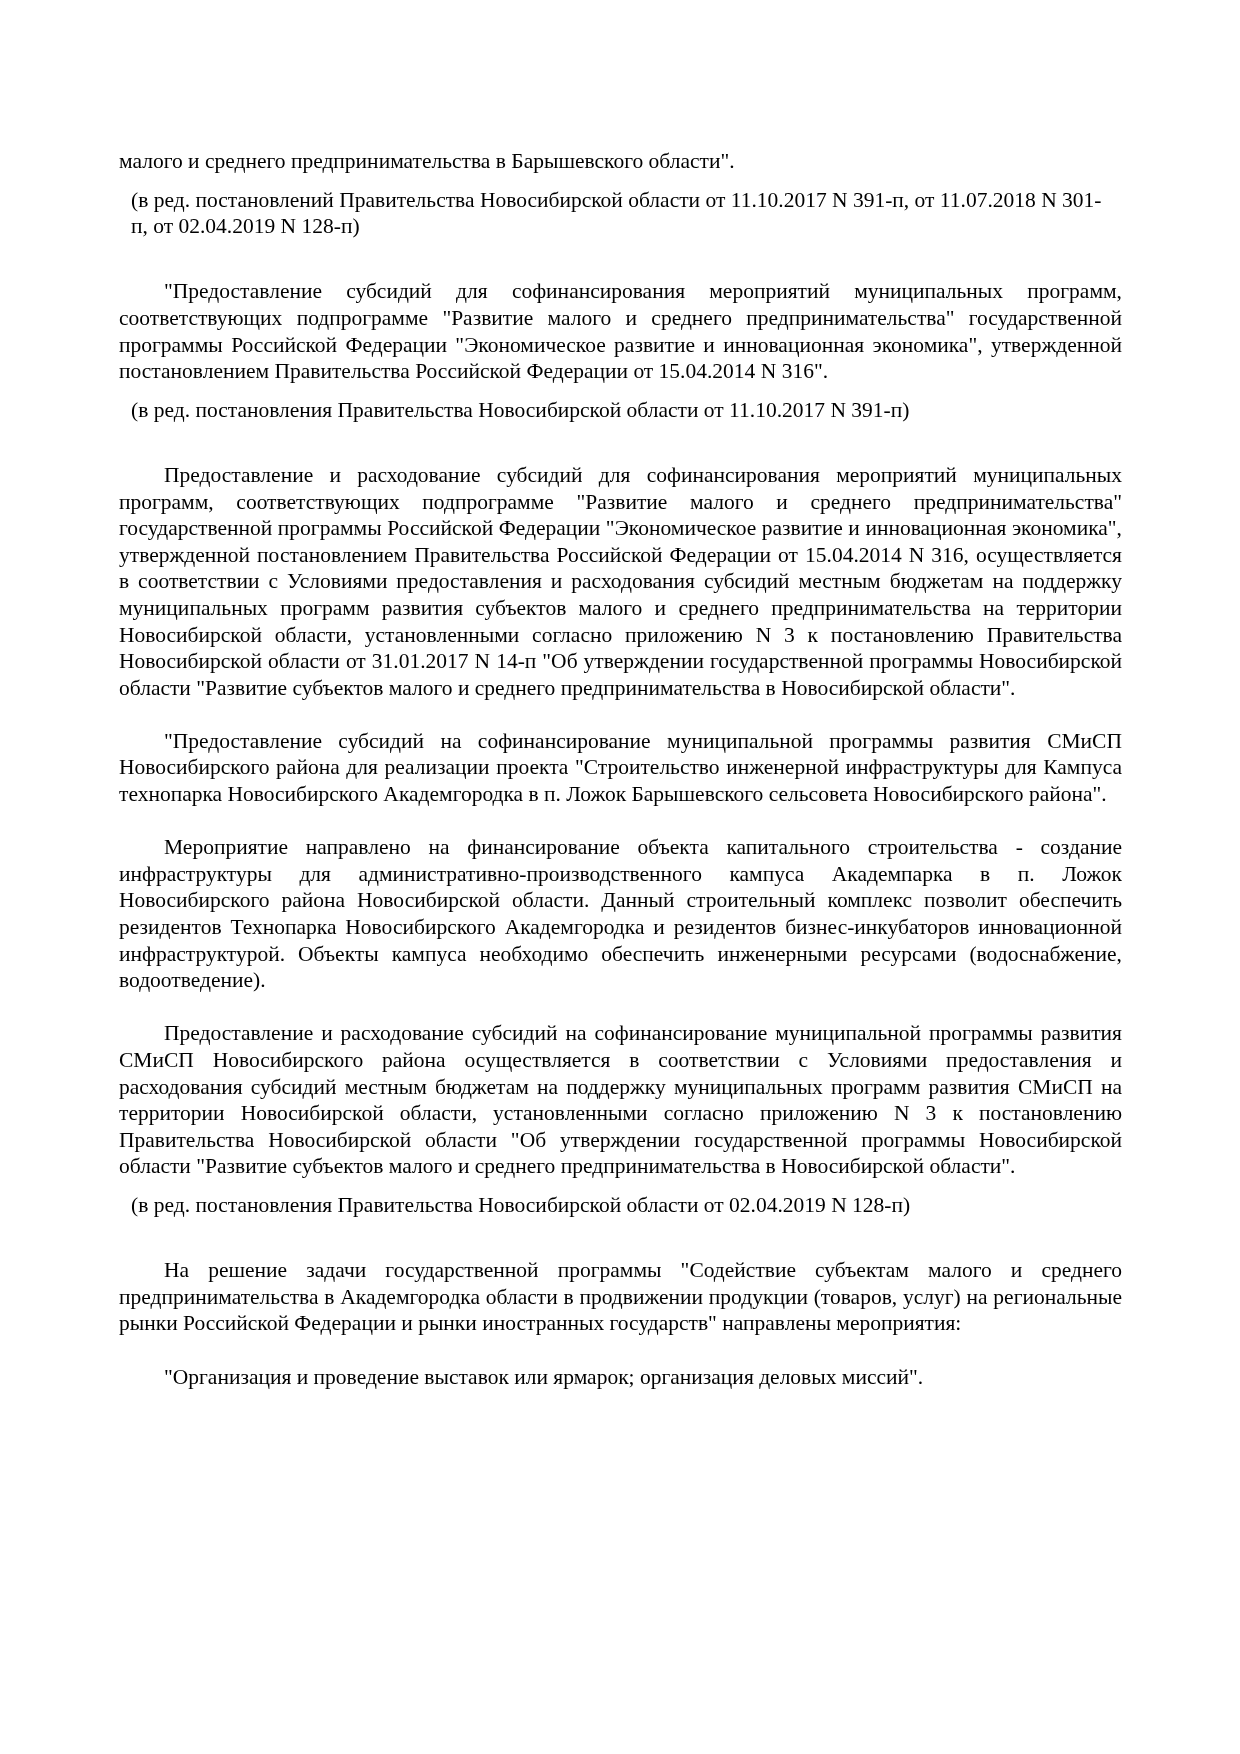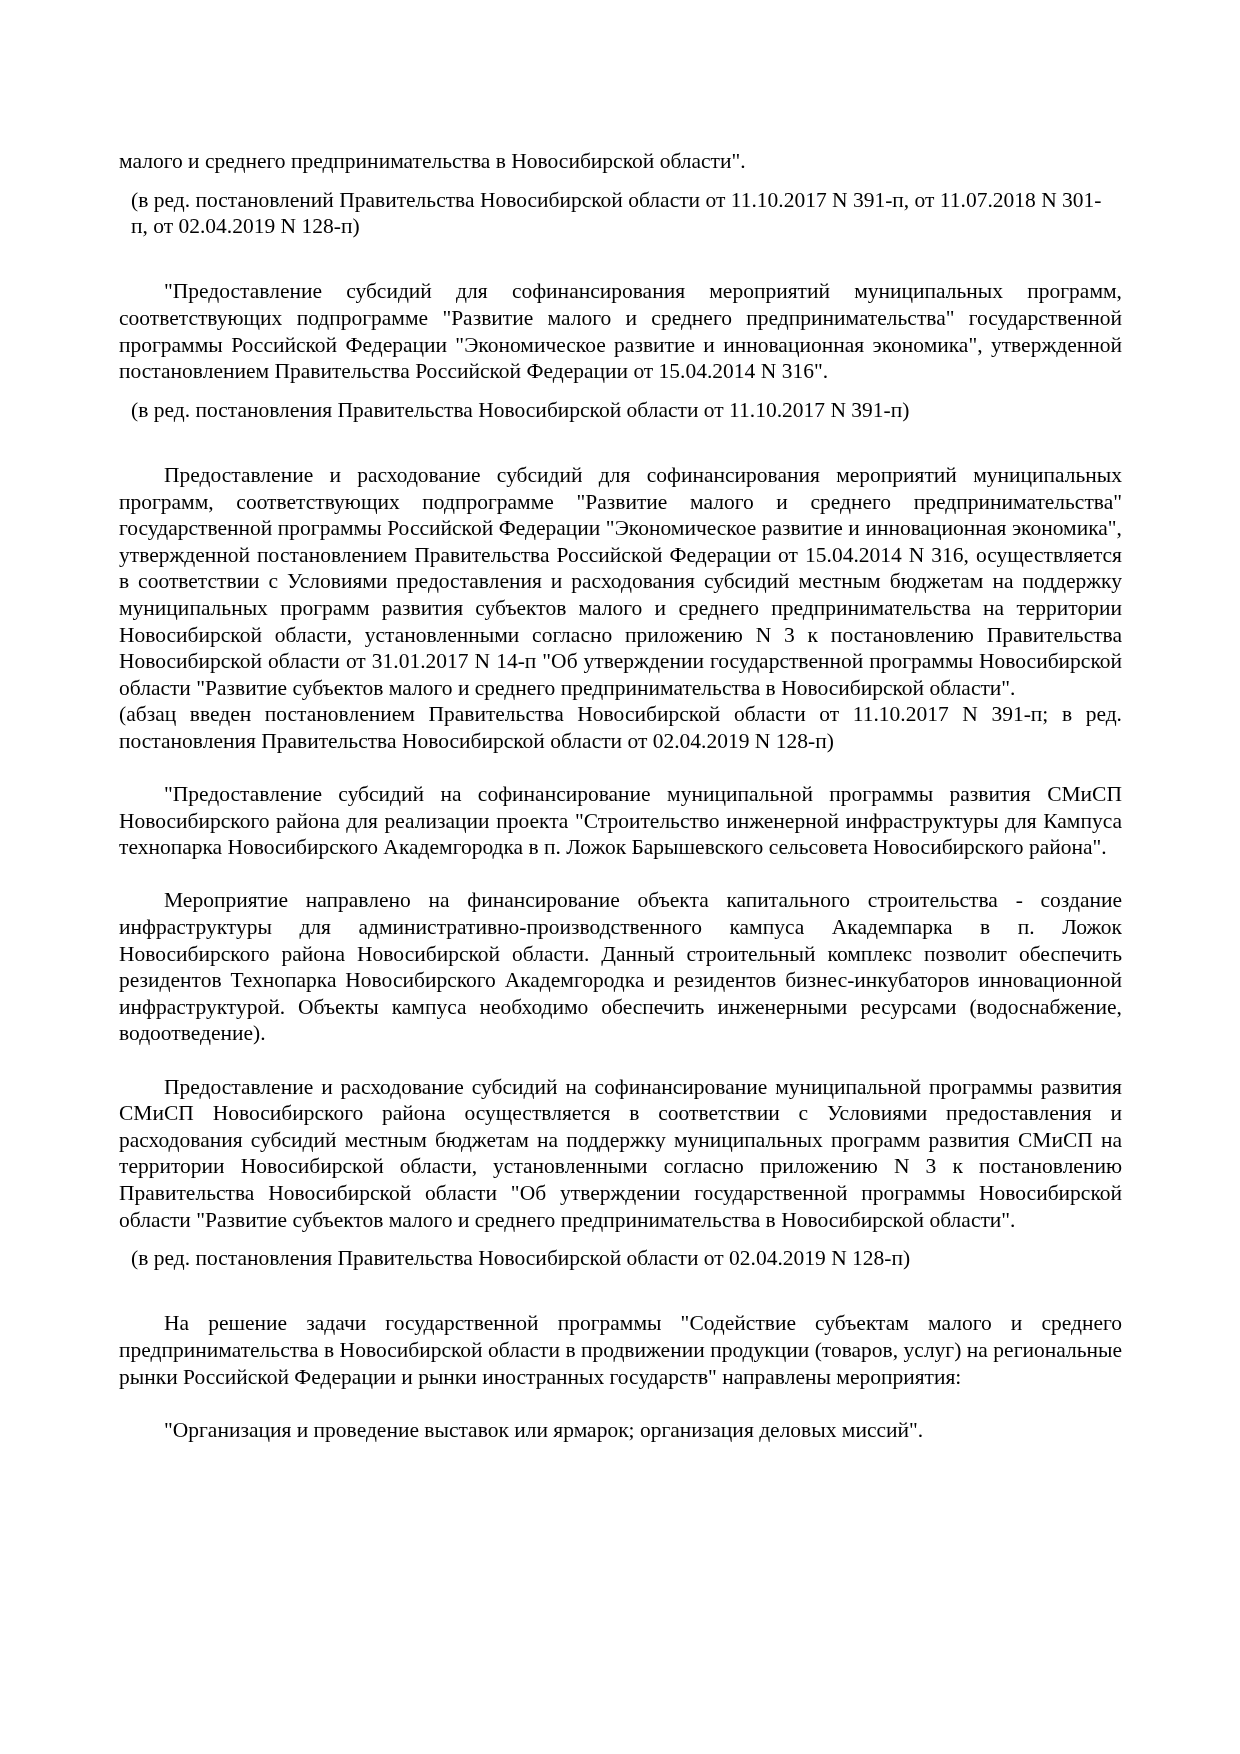--- a/index.html
+++ b/index.html
@@ -17,39 +17,38 @@
   .p { margin: 0; text-align: justify; }
   .p.indent { text-indent: 45px; }
   .p.last-left { text-align-last: left; }
   .gap { height: 26.6px; }
   .note { margin: 12px; text-align: left; }
 </style>
 </head>
 <body>
 
 <div class="page">
-  <p class="p last-left">малого и среднего предпринимательства в Новосибирской области".</p>
+  <p class="p last-left">малого и среднего предпринимательства в Барышевского области".</p>
   <p class="note">(в ред. постановлений Правительства Новосибирской области от 11.10.2017 N 391-п, от 11.07.2018 N 301-п, от 02.04.2019 N 128-п)</p>
   <div class="gap"></div>
 
   <p class="p indent last-left">"Предоставление субсидий для софинансирования мероприятий муниципальных программ, соответствующих подпрограмме "Развитие малого и среднего предпринимательства" государственной программы Российской Федерации "Экономическое развитие и инновационная экономика", утвержденной постановлением Правительства Российской Федерации от 15.04.2014 N 316".</p>
   <p class="note">(в ред. постановления Правительства Новосибирской области от 11.10.2017 N 391-п)</p>
   <div class="gap"></div>
 
   <p class="p indent last-left">Предоставление и расходование субсидий для софинансирования мероприятий муниципальных программ, соответствующих подпрограмме "Развитие малого и среднего предпринимательства" государственной программы Российской Федерации "Экономическое развитие и инновационная экономика", утвержденной постановлением Правительства Российской Федерации от 15.04.2014 N 316, осуществляется в соответствии с Условиями предоставления и расходования субсидий местным бюджетам на поддержку муниципальных программ развития субъектов малого и среднего предпринимательства на территории Новосибирской области, установленными согласно приложению N 3 к постановлению Правительства Новосибирской области от 31.01.2017 N 14-п "Об утверждении государственной программы Новосибирской области "Развитие субъектов малого и среднего предпринимательства в Новосибирской области".</p>
-  <p class="p last-left">(абзац введен постановлением Правительства Новосибирской области от 11.10.2017 N 391-п; в ред. постановления Правительства Новосибирской области от 02.04.2019 N 128-п)</p>
   <div class="gap"></div>
 
   <p class="p indent last-left">"Предоставление субсидий на софинансирование муниципальной программы развития СМиСП Новосибирского района для реализации проекта "Строительство инженерной инфраструктуры для Кампуса технопарка Новосибирского Академгородка в п. Ложок Барышевского сельсовета Новосибирского района".</p>
   <div class="gap"></div>
 
   <p class="p indent last-left">Мероприятие направлено на финансирование объекта капитального строительства - создание инфраструктуры для административно-производственного кампуса Академпарка в п. Ложок Новосибирского района Новосибирской области. Данный строительный комплекс позволит обеспечить резидентов Технопарка Новосибирского Академгородка и резидентов бизнес-инкубаторов инновационной инфраструктурой. Объекты кампуса необходимо обеспечить инженерными ресурсами (водоснабжение, водоотведение).</p>
   <div class="gap"></div>
 
   <p class="p indent last-left">Предоставление и расходование субсидий на софинансирование муниципальной программы развития СМиСП Новосибирского района осуществляется в соответствии с Условиями предоставления и расходования субсидий местным бюджетам на поддержку муниципальных программ развития СМиСП на территории Новосибирской области, установленными согласно приложению N 3 к постановлению Правительства Новосибирской области "Об утверждении государственной программы Новосибирской области "Развитие субъектов малого и среднего предпринимательства в Новосибирской области".</p>
   <p class="note">(в ред. постановления Правительства Новосибирской области от 02.04.2019 N 128-п)</p>
   <div class="gap"></div>
 
-  <p class="p indent last-left">На решение задачи государственной программы "Содействие субъектам малого и среднего предпринимательства в Новосибирской области в продвижении продукции (товаров, услуг) на региональные рынки Российской Федерации и рынки иностранных государств" направлены мероприятия:</p>
+  <p class="p indent last-left">На решение задачи государственной программы "Содействие субъектам малого и среднего предпринимательства в Академгородка области в продвижении продукции (товаров, услуг) на региональные рынки Российской Федерации и рынки иностранных государств" направлены мероприятия:</p>
   <div class="gap"></div>
 
   <p class="p indent last-left">"Организация и проведение выставок или ярмарок; организация деловых миссий".</p>
 </div>
 
 </body></html>

